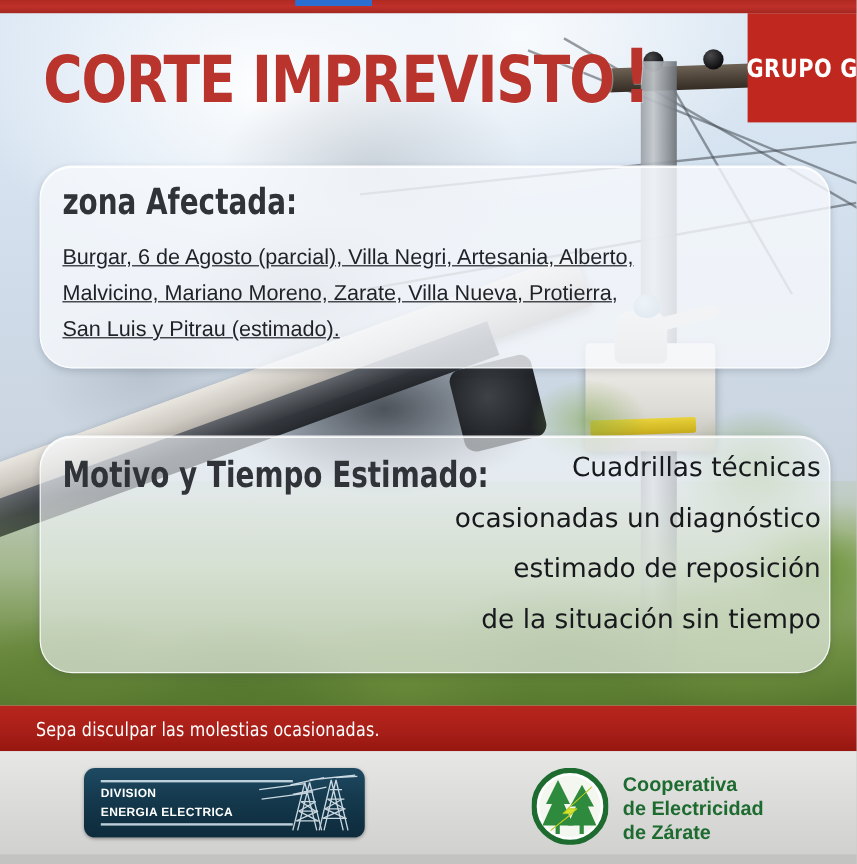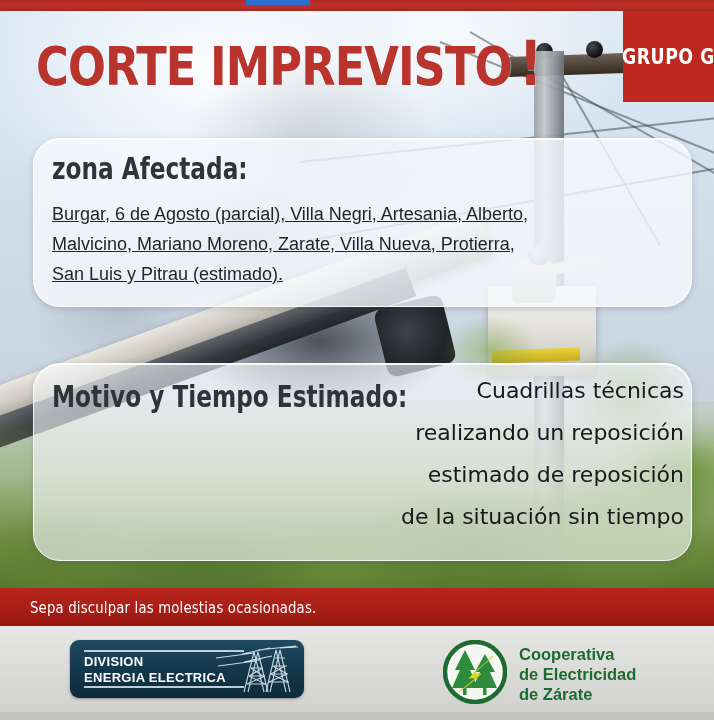--- a/index.html
+++ b/index.html
@@ -224,21 +224,21 @@
     background:linear-gradient(180deg,#1e4a62 0%,#14384c 48%,#0d2b3b 100%);
     border-radius:9px;
     box-shadow:0 1px 3px rgba(0,0,0,.35);
     overflow:hidden;
   }
   .dee-rule{position:absolute;left:14px;height:2px;background:#cfe0ea;opacity:.9;}
   .dee-rule.top{top:10px;width:160px;}
   .dee-rule.bot{top:46px;width:160px;}
   .dee-text{
     position:absolute;left:14px;top:14px;
-    color:#fff;font-weight:bold;font-size:13px;line-height:16px;
+    color:#fff;font-weight:bold;font-size:10px;line-height:16px;
     font-family:"Liberation Sans",sans-serif;letter-spacing:.3px;
   }
   .tower{position:absolute;right:6px;top:4px;width:84px;height:50px;opacity:.95;}
 
   .coop-logo{position:absolute;left:443px;top:12px;width:240px;height:68px;}
   .coop-mark{
     position:absolute;left:0;top:2px;width:64px;height:64px;
   }
   .coop-text{
     position:absolute;left:76px;top:6px;
@@ -297,21 +297,21 @@
         <div>Burgar, 6 de Agosto (parcial), Villa Negri, Artesania, Alberto,</div>
         <div>Malvicino, Mariano Moreno, Zarate, Villa Nueva, Protierra,</div>
         <div>San Luis y Pitrau (estimado).</div>
       </div>
     </div>
 
     <div class="card" id="card-motivo">
       <div class="card-title" id="motivo-title">Motivo y Tiempo Estimado:</div>
       <div class="motivo-body">
         <div>Cuadrillas técnicas</div>
-        <div>realizando un reposición</div>
+        <div>ocasionadas un diagnóstico</div>
         <div>estimado de reposición</div>
         <div>de la situación sin tiempo</div>
       </div>
     </div>
   </div>
 
   <div class="grupo-badge">
     <span>GRUPO G</span>
   </div>
 

